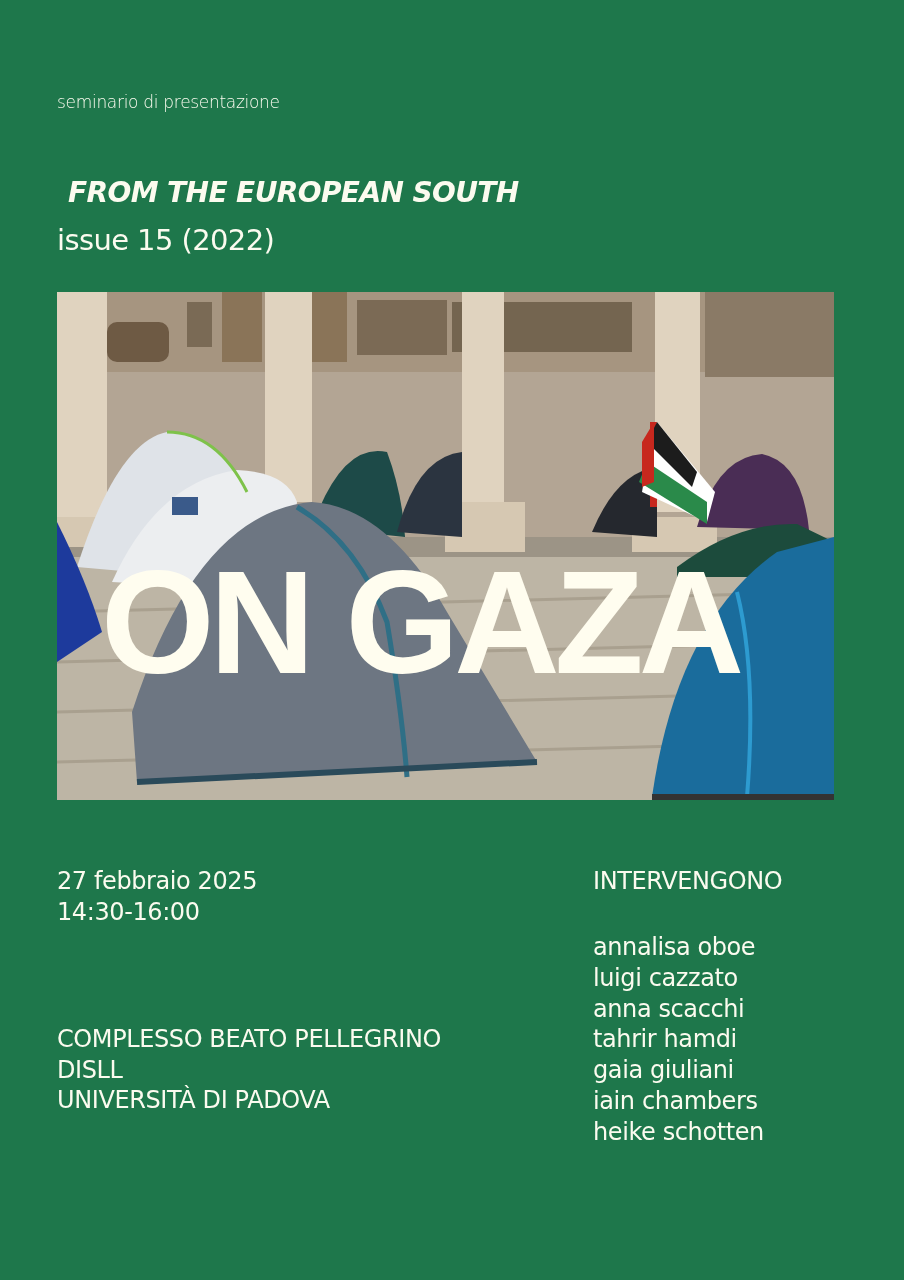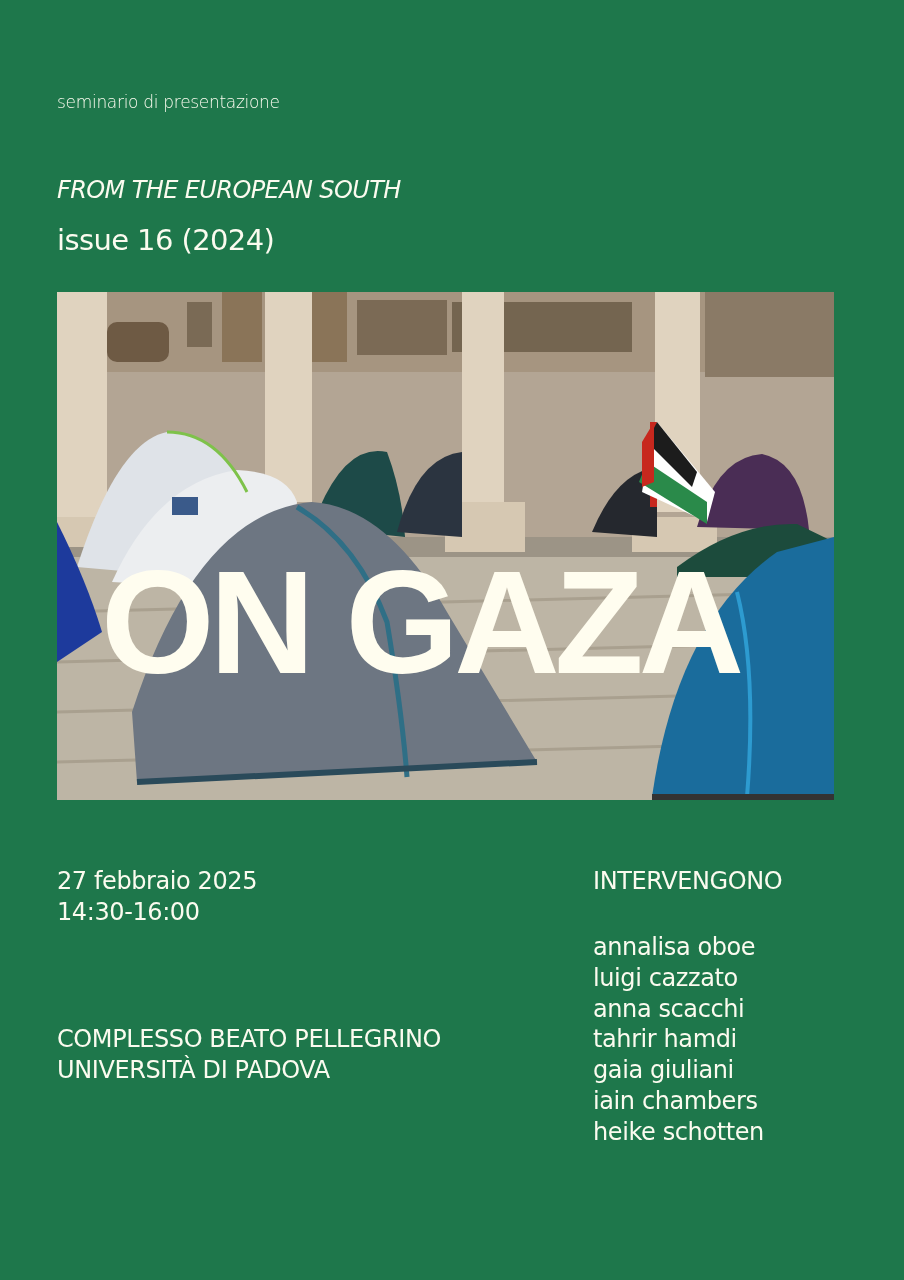--- a/index.html
+++ b/index.html
@@ -16,25 +16,26 @@
       color: #fbfbef;
     }
     .abs { position: absolute; }
     .subtitle {
       left: 57px; top: 92px;
       font-size: 17px;
       letter-spacing: -0.3px;
       font-weight: 300;
     }
     .journal-title {
-      left: 57px; top: 176px;
-      font-size: 24px;
+      left: 68px; top: 176px;
+      font-size: 28px;
       font-style: italic;
       letter-spacing: -0.6px;
       white-space: nowrap;
+      font-weight: bold;
     }
     .issue {
       left: 57px; top: 223px;
       font-size: 29px;
       letter-spacing: -0.6px;
     }
     .photo {
       left: 57px; top: 292px;
       width: 777px; height: 508px;
       overflow: hidden;
@@ -76,21 +77,21 @@
       letter-spacing: -0.4px;
     }
     .speakers .heading { line-height: 31px; margin-bottom: 35px; }
     .speakers .name { line-height: 30.8px; }
   </style>
 </head>
 <body>
 
 <div class="abs subtitle">seminario di presentazione</div>
 <div class="abs journal-title">FROM THE EUROPEAN SOUTH</div>
-<div class="abs issue">issue 16 (2024)</div>
+<div class="abs issue">issue 15 (2022)</div>
 
 <div class="abs photo">
   <svg width="777" height="508" viewBox="0 0 777 508" xmlns="http://www.w3.org/2000/svg">
 
     <rect x="0" y="0" width="777" height="260" fill="#b3a594"></rect>
     <rect x="0" y="0" width="777" height="80" fill="#a69580"></rect>
 
     <rect x="50" y="30" width="62" height="40" rx="10" fill="#6e5a44"></rect>
     <rect x="130" y="10" width="25" height="45" fill="#7a6a55"></rect>
     <rect x="165" y="0" width="40" height="70" fill="#8a7458"></rect>
@@ -151,20 +152,21 @@
   <span>ON GAZA</span>
 </div>
 
 <div class="abs date">
   <div>27 febbraio 2025</div>
   <div>14:30-16:00</div>
 </div>
 
 <div class="abs venue">
   <div>COMPLESSO BEATO PELLEGRINO</div>
+  <div>DISLL</div>
   <div>UNIVERSITÀ DI PADOVA</div>
 </div>
 
 <div class="abs speakers">
   <div class="heading">INTERVENGONO</div>
   <div class="name">annalisa oboe</div>
   <div class="name">luigi cazzato</div>
   <div class="name">anna scacchi</div>
   <div class="name">tahrir hamdi</div>
   <div class="name">gaia giuliani</div>

